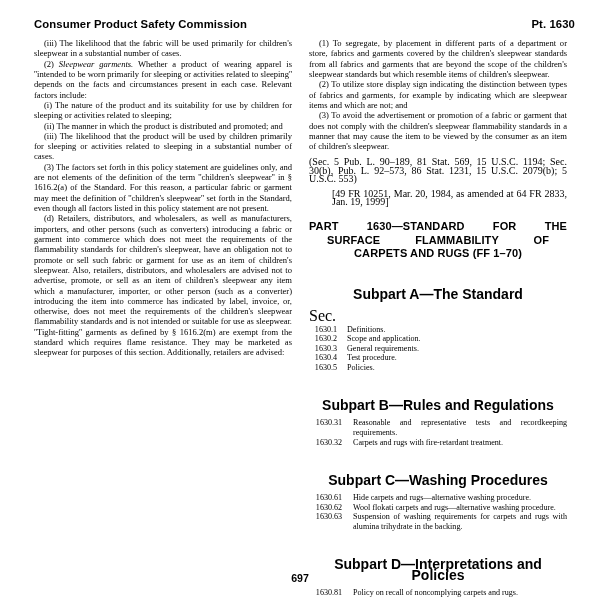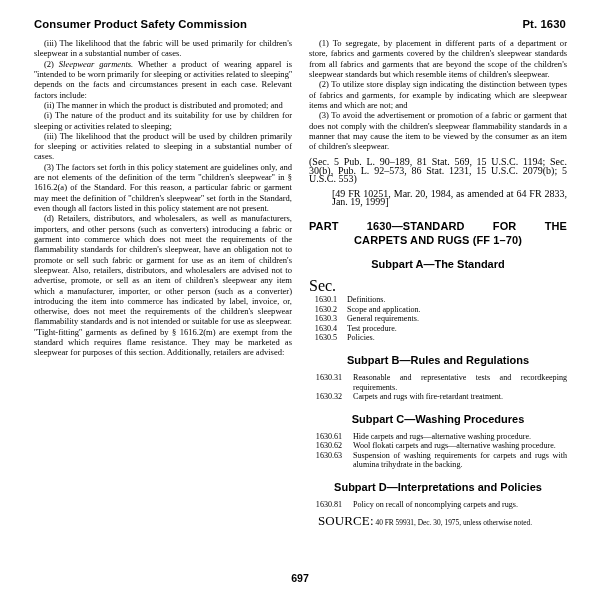--- a/index.html
+++ b/index.html
@@ -19,21 +19,21 @@
     width: 600px;
     height: 600px;
     background: #ffffff;
     box-sizing: border-box;
   }
 
   
   .running-head {
     position: absolute;
     left: 34px;
-    right: 34px;
+    right: 25px;
     top: 18px;
     height: 16px;
     display: flex;
     justify-content: space-between;
     align-items: baseline;
     font-family: "Liberation Sans", sans-serif;
     font-weight: bold;
     font-size: 11.3px;
     letter-spacing: 0.1px;
   }
@@ -85,24 +85,24 @@
     font-size: 11px;
     line-height: 13.4px;
     text-align: center;
     letter-spacing: 0.1px;
   }
   .part-head .l1 { display: block; text-align: justify; text-align-last: justify; }
   .part-head .l2 { display: block; text-align: justify; text-align-last: justify; padding: 0 18px; }
   .part-head .l3 { display: block; text-align: center; }
 
   .subpart-head {
-    margin: 12px 0 7px 0;
-    font-family: "Liberation Sans", sans-serif;
-    font-weight: bold;
-    font-size: 11px;
+    margin: 28px 0 7px 0;
+    font-family: "Liberation Sans", sans-serif;
+    font-weight: bold;
+    font-size: 14px;
     line-height: 11px;
     text-align: center;
   }
 
   
   .toc {
     margin: 0;
     padding: 0;
     list-style: none;
     font-size: 8.1px;
@@ -165,39 +165,40 @@
   </div>
 
   <div class="columns">
 
     <div class="col">
 
       <p class="body">(iii) The likelihood that the fabric will be used primarily for children's sleepwear in a substantial number of cases.</p>
 
       <p class="body"><span>(2) </span><span class="ital">Sleepwear garments.</span><span> Whether a product of wearing apparel is ''intended to be worn primarily for sleeping or activities related to sleeping'' depends on the facts and circumstances present in each case. Relevant factors include:</span></p>
 
+      <p class="body">(i) The nature of the product and its suitability for use by children for sleeping or activities related to sleeping;</p>
       <p class="body">(ii) The manner in which the product is distributed and promoted; and</p>
-      <p class="body">(i) The nature of the product and its suitability for use by children for sleeping or activities related to sleeping;</p>
       <p class="body">(iii) The likelihood that the product will be used by children primarily for sleeping or activities related to sleeping in a substantial number of cases.</p>
       <p class="body">(3) The factors set forth in this policy statement are guidelines only, and are not elements of the definition of the term ''children's sleepwear'' in § 1616.2(a) of the Standard. For this reason, a particular fabric or garment may meet the definition of ''children's sleepwear'' set forth in the Standard, even though all factors listed in this policy statement are not present.</p>
       <p class="body">(d) Retailers, distributors, and wholesalers, as well as manufacturers, importers, and other persons (such as converters) introducing a fabric or garment into commerce which does not meet the requirements of the flammability standards for children's sleepwear, have an obligation not to promote or sell such fabric or garment for use as an item of children's sleepwear. Also, retailers, distributors, and wholesalers are advised not to advertise, promote, or sell as an item of children's sleepwear any item which a manufacturer, importer, or other person (such as a converter) introducing the item into commerce has indicated by label, invoice, or, otherwise, does not meet the requirements of the children's sleepwear flammability standards and is not intended or suitable for use as sleepwear. ''Tight-fitting'' garments as defined by § 1616.2(m) are exempt from the standard which requires flame resistance. They may be marketed as sleepwear for purposes of this section. Additionally, retailers are advised:</p>
 
     </div>
 
     <div class="col">
 
       <p class="body">(1) To segregate, by placement in different parts of a department or store, fabrics and garments covered by the children's sleepwear standards from all fabrics and garments that are beyond the scope of the children's sleepwear standards but which resemble items of children's sleepwear.</p>
       <p class="body">(2) To utilize store display sign indicating the distinction between types of fabrics and garments, for example by indicating which are sleepwear items and which are not; and</p>
       <p class="body">(3) To avoid the advertisement or promotion of a fabric or garment that does not comply with the children's sleepwear flammability standards in a manner that may cause the item to be viewed by the consumer as an item of children's sleepwear.</p>
 
       <p class="cite">(Sec. 5 Pub. L. 90–189, 81 Stat. 569, 15 U.S.C. 1194; Sec. 30(b), Pub. L. 92–573, 86 Stat. 1231, 15 U.S.C. 2079(b); 5 U.S.C. 553)</p>
       <p class="cite tight">[49 FR 10251, Mar. 20, 1984, as amended at 64 FR 2833, Jan. 19, 1999]</p>
 
       <div class="part-head">
         <span class="l1">PART 1630—STANDARD FOR THE</span>
+        <span class="l2">SURFACE FLAMMABILITY OF</span>
         <span class="l3">CARPETS AND RUGS (FF 1–70)</span>
       </div>
 
       <div class="subpart-head">Subpart A—The Standard</div>
       <div class="sec-label">Sec.</div>
       <ul class="toc">
         <li>
             <span class="num">1630.1</span>
             <span class="title">Definitions.</span>
           </li>

